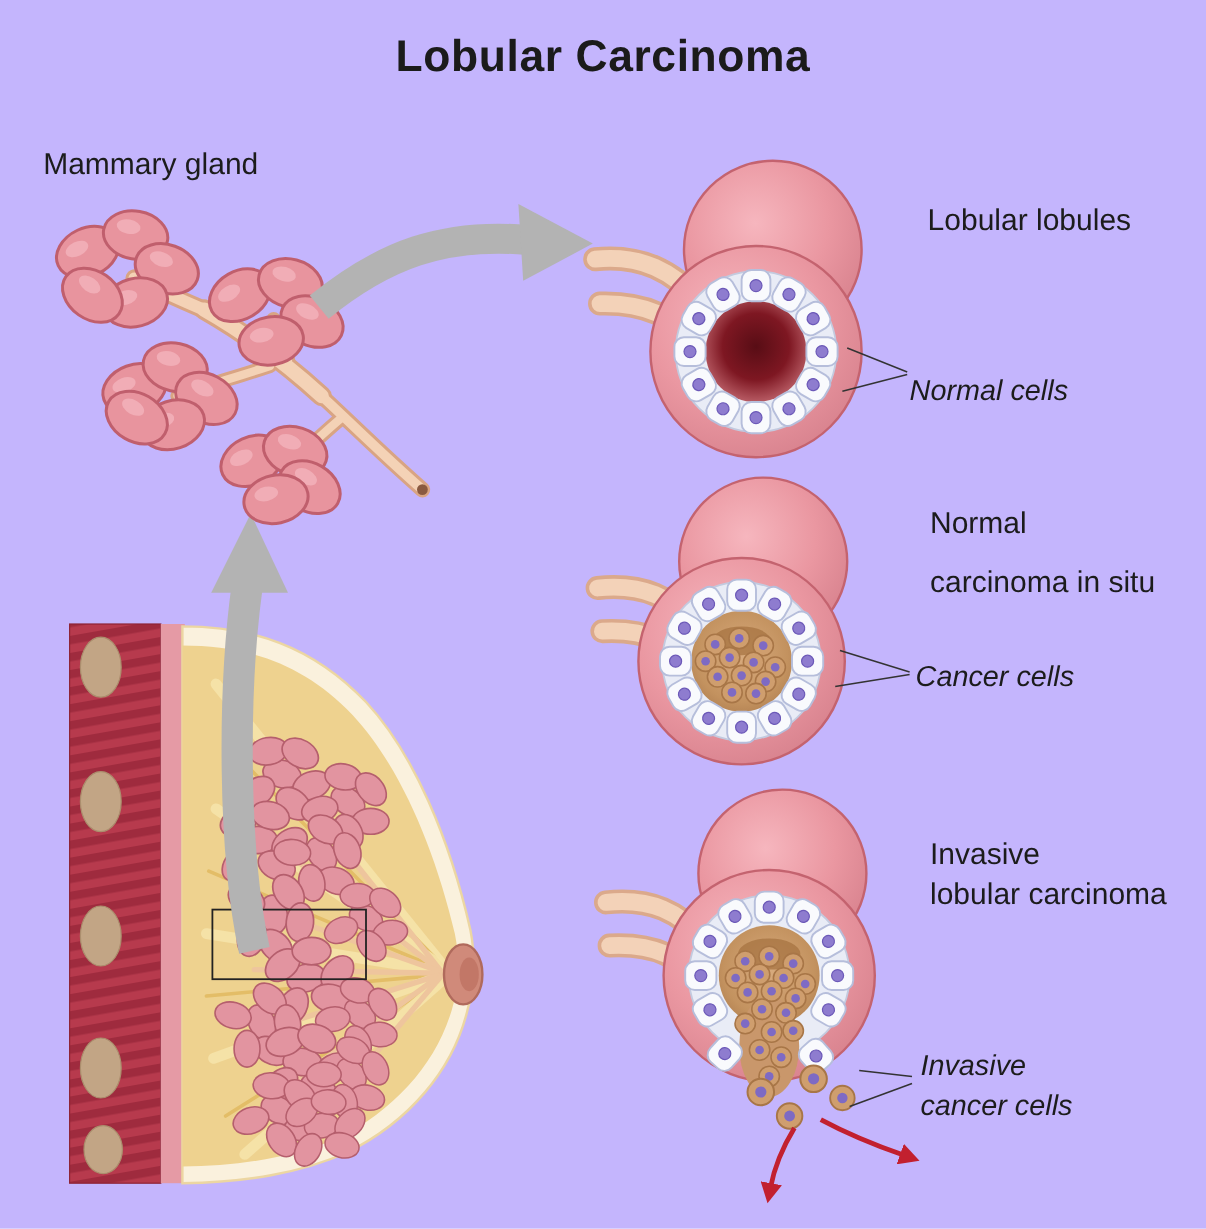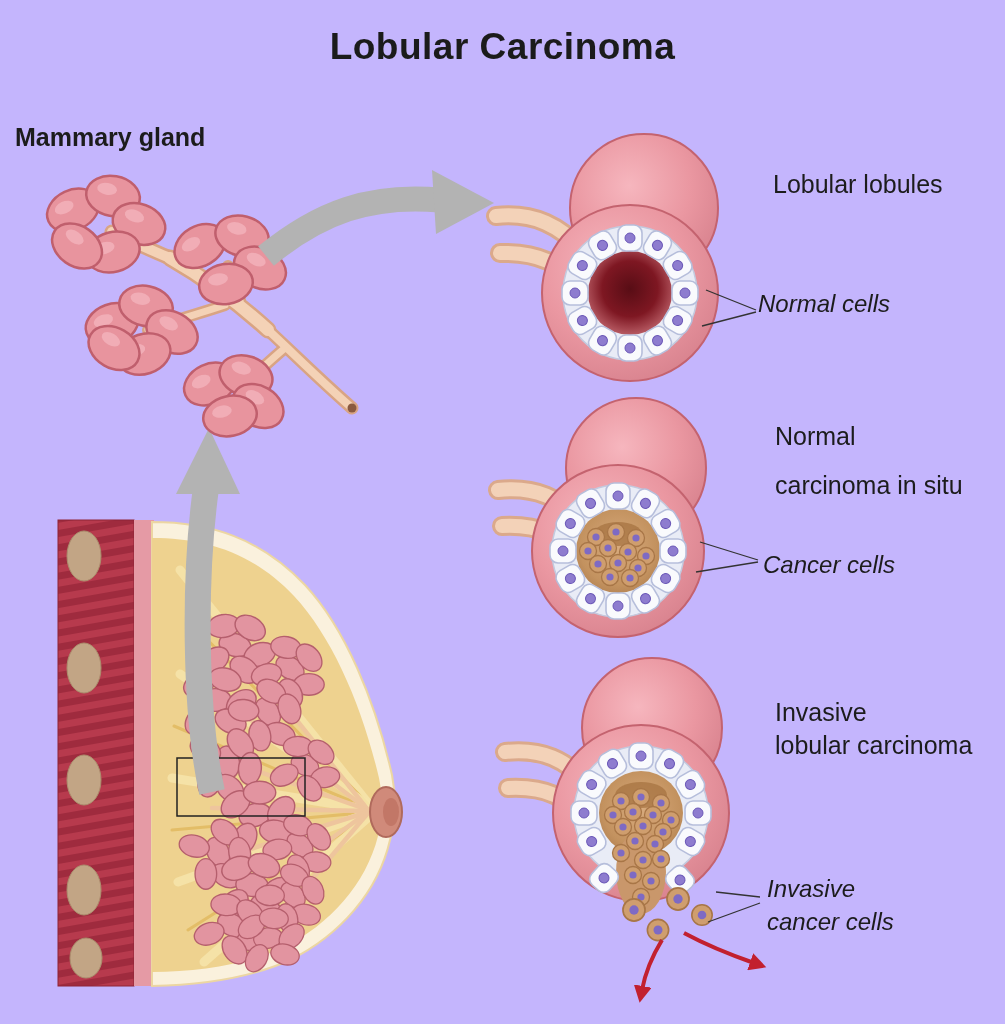--- a/index.html
+++ b/index.html
@@ -308,25 +308,25 @@
       </g>
       <g fill="none" stroke="#c2202f" stroke-width="4">
         <path d="M662 940 C651 958 645 974 642 990" marker-end="url(#redhead)"></path>
         <path d="M684 933 C710 947 734 956 754 963" marker-end="url(#redhead)"></path>
       </g>
     </g>
   </svg>
 
   <div class="title">Lobular Carcinoma</div>
 
-  <div class="lbl" style="left:15px; top:120px;font-weight:bold;">Mammary gland</div>
+  <div class="lbl" style="left:36px; top:120px;">Mammary gland</div>
 
   <div class="lbl" style="left:773px; top:167px;">Lobular lobules</div>
 
-  <div class="lbl it" style="left:758px; top:287px;">Normal cells</div>
+  <div class="lbl it" style="left:758px; top:309px;">Normal cells</div>
 
   <div>
     <div class="lbl" style="left:775px; top:419px;">Normal</div>
     <div class="lbl" style="left:775px; top:452px;margin-top:16px;">carcinoma in situ</div>
   </div>
 
   <div class="lbl it" style="left:763px; top:548px;">Cancer cells</div>
 
   <div>
     <div class="lbl" style="left:775px; top:695px;">Invasive</div>

